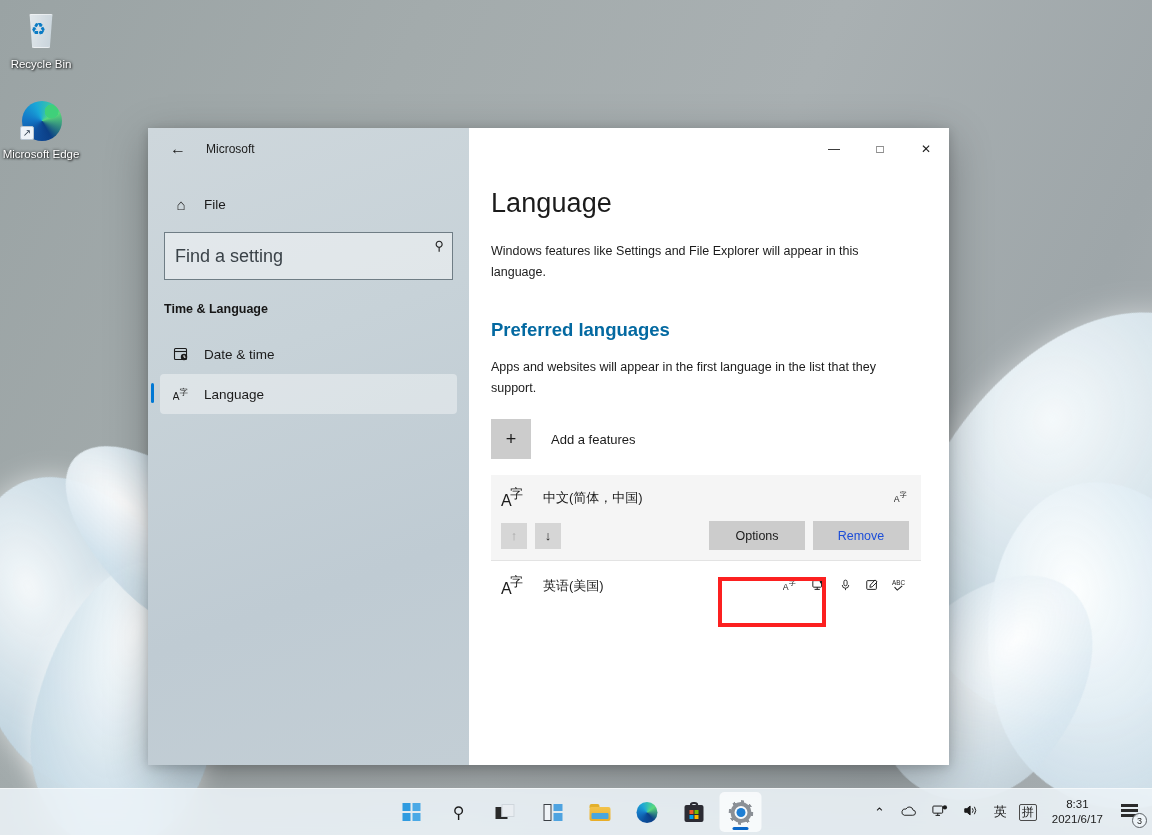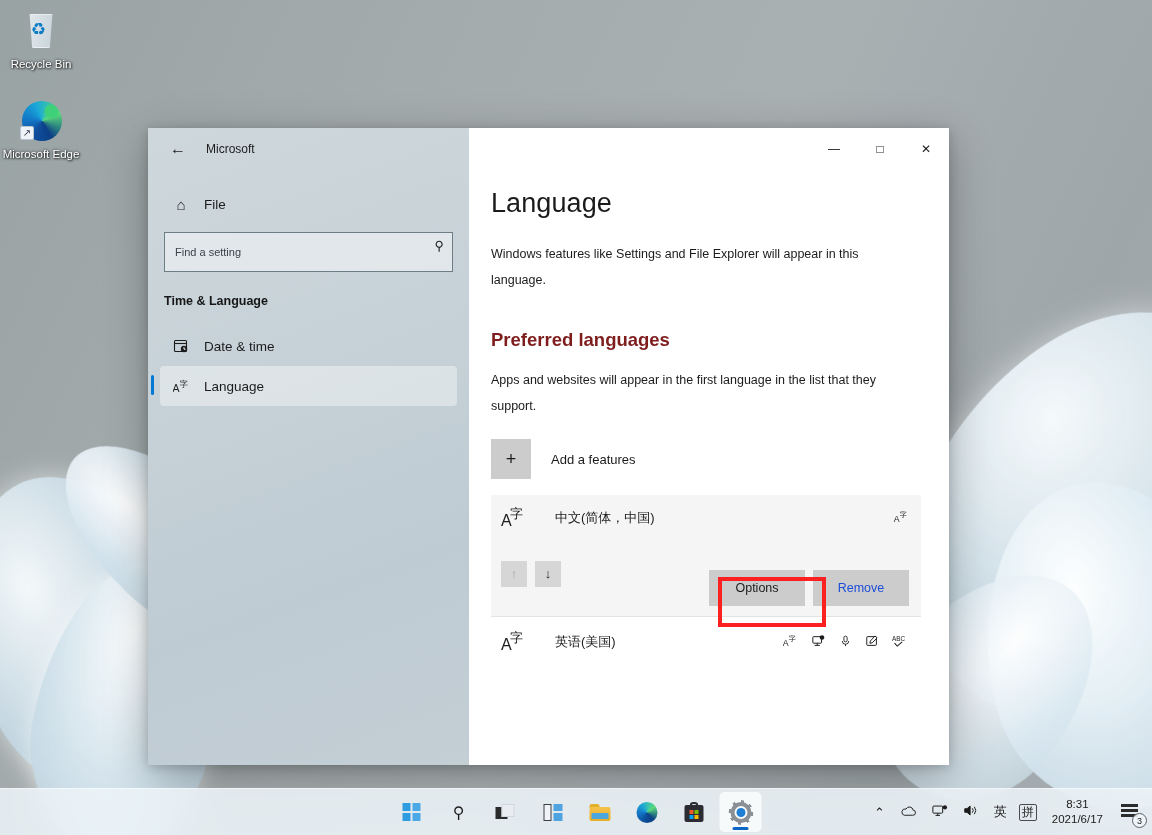--- a/index.html
+++ b/index.html
@@ -136,25 +136,25 @@
 
   .nav-scroll { padding: 16px 0 0 0; }
   .nav-home {
     display: flex; align-items: center; gap: 14px;
     height: 36px; margin: 0 14px 10px 14px; padding-left: 10px;
     cursor: pointer; border-radius: 4px; color: #1b1b1b; font-size: 13.5px;
   }
 
   .search-wrap { margin: 0 16px 22px 16px; position: relative; }
   .search-box {
-    width: 100%; height: 40px;
+    width: 100%; height: 48px;
     background: rgba(255,255,255,.45);
     border: 1px solid #6f7d85;
     padding: 0 46px 0 10px;
-    font-size: 11px; color: #1b1b1b;
+    font-size: 18px; color: #1b1b1b;
     font-family: inherit;
     outline: none;
   }
   .search-box::placeholder { color: #3a4248; }
   .search-ico {
     position: absolute; right: 9px; top: 6px;
     color: #222; font-size: 13px; pointer-events: none;
   }
 
   .nav-group-title {
@@ -198,57 +198,57 @@
   .combo {
     width: 436px; height: 31px;
     border: 1px solid #868686; background: #fff;
     display: flex; align-items: center; justify-content: space-between;
     padding: 0 8px 0 10px; font-size: 12.5px; color: #1b1b1b;
     cursor: pointer;
   }
   .combo .chev { font-size: 10px; color: #333; }
 
   .helper {
-    font-size: 12.5px; color: #1b1b1b; line-height: 26px;
+    font-size: 12.5px; color: #1b1b1b; line-height: 21px;
     margin-top: 10px; max-width: 420px;
   }
 
-  .section-head { font-size: 18.5px; color: #7f1d1d; margin-top: 36px; margin-bottom: 16px; }
+  .section-head { font-size: 18.5px; color: #0369a1; margin-top: 36px; margin-bottom: 16px; }
 
   .add-row { display: flex; align-items: center; gap: 20px; margin-bottom: 16px; }
   .add-btn {
     width: 40px; height: 40px; background: #cccccc; border: none; cursor: pointer;
     display: flex; align-items: center; justify-content: center;
     font-size: 18px; color: #1b1b1b; font-weight: 300;
   }
   .add-label { font-size: 13px; color: #1b1b1b; }
 
   .lang-card { background: #f5f5f5; }
   .lang-row {
     display: flex; align-items: center; gap: 12px;
     height: 46px; padding: 0 12px 0 10px;
   }
   .lang-glyph { width: 30px; font-size: 19px; color: #1b1b1b; line-height: 1; letter-spacing: -1px; }
-  .lang-name { font-size: 13px; color: #1b1b1b; flex: 1; margin-left: 12px; }
+  .lang-name { font-size: 13px; color: #1b1b1b; flex: 1; }
   .feat-icons { display: flex; align-items: center; gap: 13px; }
   .feat-ico { font-size: 13px; color: #1b1b1b; line-height: 1; cursor: default; }
 
   .lang-actions {
     display: flex; align-items: center; padding: 0 12px 10px 10px; gap: 8px;
   }
   .mv-btn {
     width: 26px; height: 26px; background: #d6d6d6; border: none;
     display: flex; align-items: center; justify-content: center;
     font-size: 13px; color: #1b1b1b; cursor: pointer;
   }
   .mv-btn.disabled { color: #a5a5a5; cursor: default; }
   .act-spacer { flex: 1; }
   .act-btn {
-    height: 36px; min-width: 96px; background: #cccccc; border: none;
-    font-size: 12.5px; color: #1b1b1b; cursor: pointer; font-family: inherit; margin-top: 29px;
+    height: 29px; min-width: 96px; background: #cccccc; border: none;
+    font-size: 12.5px; color: #1b1b1b; cursor: pointer; font-family: inherit;
   }
   .act-btn.disabled { color: #1d4ed8; cursor: default; }
 
   .row-divider { height: 1px; background: #e3e3e3; }
   .lang-row2 { display: flex; align-items: center; gap: 12px; height: 50px; padding: 0 12px 0 10px; background: #fff; }
 
   
   #annot-options {
     position: absolute; left: 718px; top: 577px;
     width: 108px; height: 50px;

